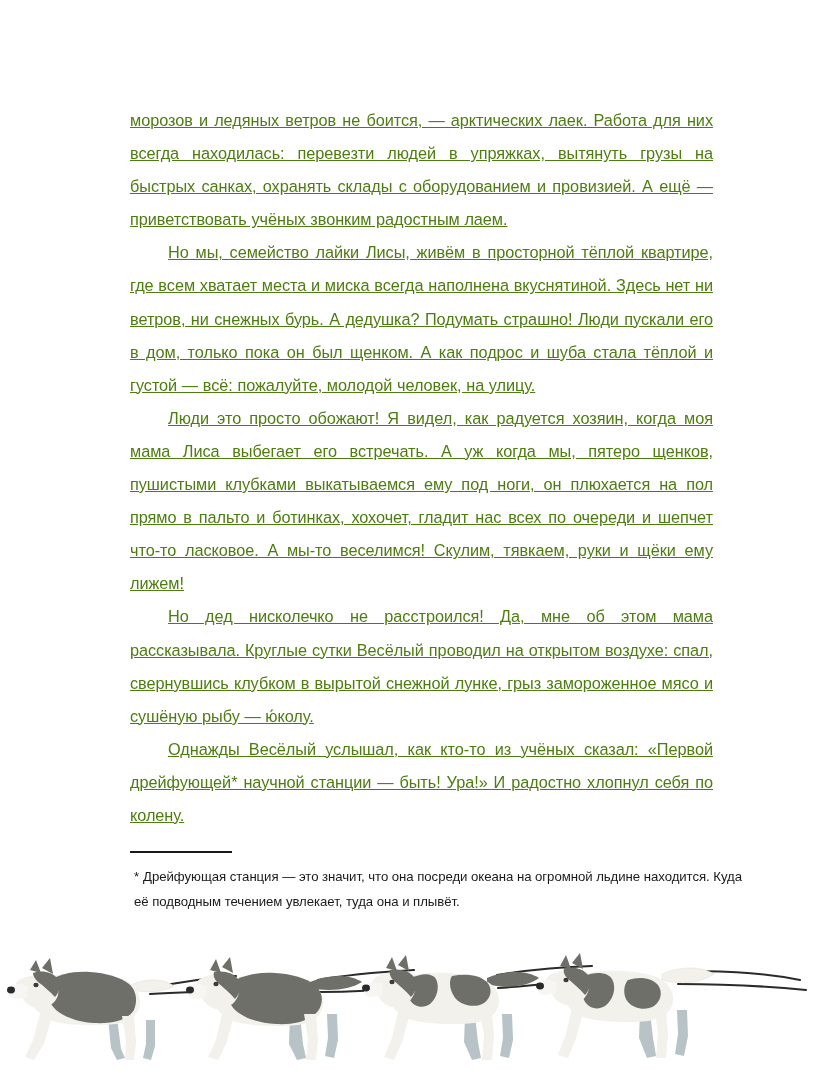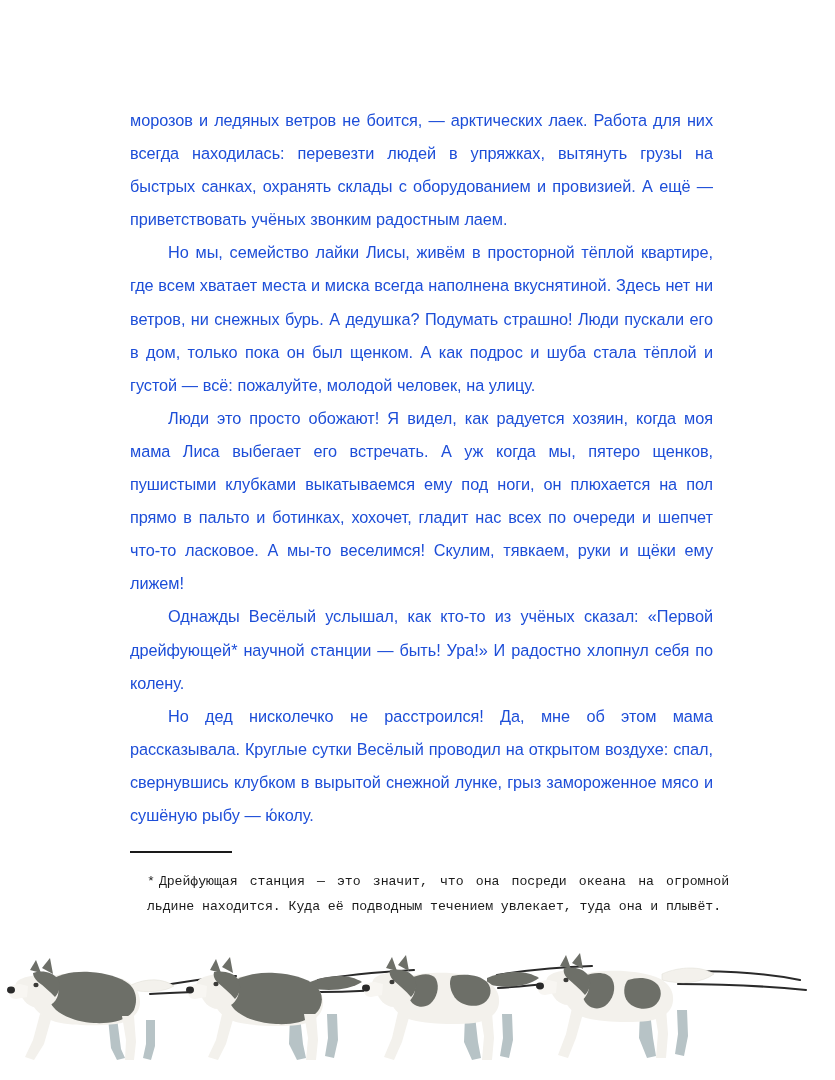--- a/index.html
+++ b/index.html
@@ -27,47 +27,48 @@
     left: 130px;
     top: 104px;
     width: 583px;
   }
 
   .para {
     margin: 0;
     font-family: "Liberation Sans", sans-serif;
     font-size: 16.3px;
     line-height: 33.1px;
-    color: #1d4ed8;
+    color: #4d7c0f;
     text-align: justify;
     text-indent: 38px;
     letter-spacing: -0.05px;
     word-spacing: 0.2px;
+    text-decoration: underline;
     -webkit-font-smoothing: antialiased;
   }
   .para.first {
     text-indent: 0;
   }
 
   
   #footnote-block {
     position: absolute;
     left: 130px;
     top: 851px;
     width: 616px;
   }
   #footnote-rule {
     width: 102px;
     height: 2px;
     background: #1a1a1a;
     margin: 0 0 12px 0;
   }
   #footnote-text {
-    margin: 17px;
-    font-family: Liberation Mono, monospace;
+    margin: 4px;
+    font-family: Liberation Sans, sans-serif;
     font-size: 13.2px;
     line-height: 24.5px;
     color: #1a1a1a;
     text-align: justify;
     letter-spacing: -0.05px;
   }
   #footnote-text .fn-mark {
     margin-right: 4px;
   }
 
@@ -85,22 +86,22 @@
 </style>
 </head>
 <body>
 
 <div id="page">
 
   <div id="text-column">
     <p class="para first">морозов и ледяных ветров не боится, — арктических лаек. Работа для них всегда находилась: перевезти людей в упряжках, вытянуть грузы на быстрых санках, охранять склады с оборудованием и провизией. А ещё — приветствовать учёных звонким радостным лаем.</p>
     <p class="para">Но мы, семейство лайки Лисы, живём в просторной тёплой квартире, где всем хватает места и миска всегда наполнена вкуснятиной. Здесь нет ни ветров, ни снежных бурь. А дедушка? Подумать страшно! Люди пускали его в дом, только пока он был щенком. А как подрос и шуба стала тёплой и густой — всё: пожалуйте, молодой человек, на улицу.</p>
     <p class="para">Люди это просто обожают! Я видел, как радуется хозяин, когда моя мама Лиса выбегает его встречать. А уж когда мы, пятеро щенков, пушистыми клубками выкатываемся ему под ноги, он плюхается на пол прямо в пальто и ботинках, хохочет, гладит нас всех по очереди и шепчет что-то ласковое. А мы-то веселимся! Скулим, тявкаем, руки и щёки ему лижем!</p>
+    <p class="para">Но дед нисколечко не расстроился! Да, мне об этом мама рассказывала. Круглые сутки Весёлый проводил на открытом воздухе: спал, свернувшись клубком в вырытой снежной лунке, грыз замороженное мясо и сушёную рыбу — ю́колу.</p>
     <p class="para">Однажды Весёлый услышал, как кто-то из учёных сказал: «Первой дрейфующей* научной станции — быть! Ура!» И радостно хлопнул себя по колену.</p>
-    <p class="para">Но дед нисколечко не расстроился! Да, мне об этом мама рассказывала. Круглые сутки Весёлый проводил на открытом воздухе: спал, свернувшись клубком в вырытой снежной лунке, грыз замороженное мясо и сушёную рыбу — ю́колу.</p>
   </div>
 
   <div id="footnote-block">
     <div id="footnote-rule"></div>
     <p id="footnote-text"><span class="fn-mark">*</span><span>Дрейфующая станция — это значит, что она посреди океана на огромной льдине находится. Куда её подводным течением увлекает, туда она и плывёт.</span></p>
   </div>
 
   <div id="illustration">
     <svg width="835" height="150" viewBox="0 0 835 150" xmlns="http://www.w3.org/2000/svg" aria-hidden="true">
 

